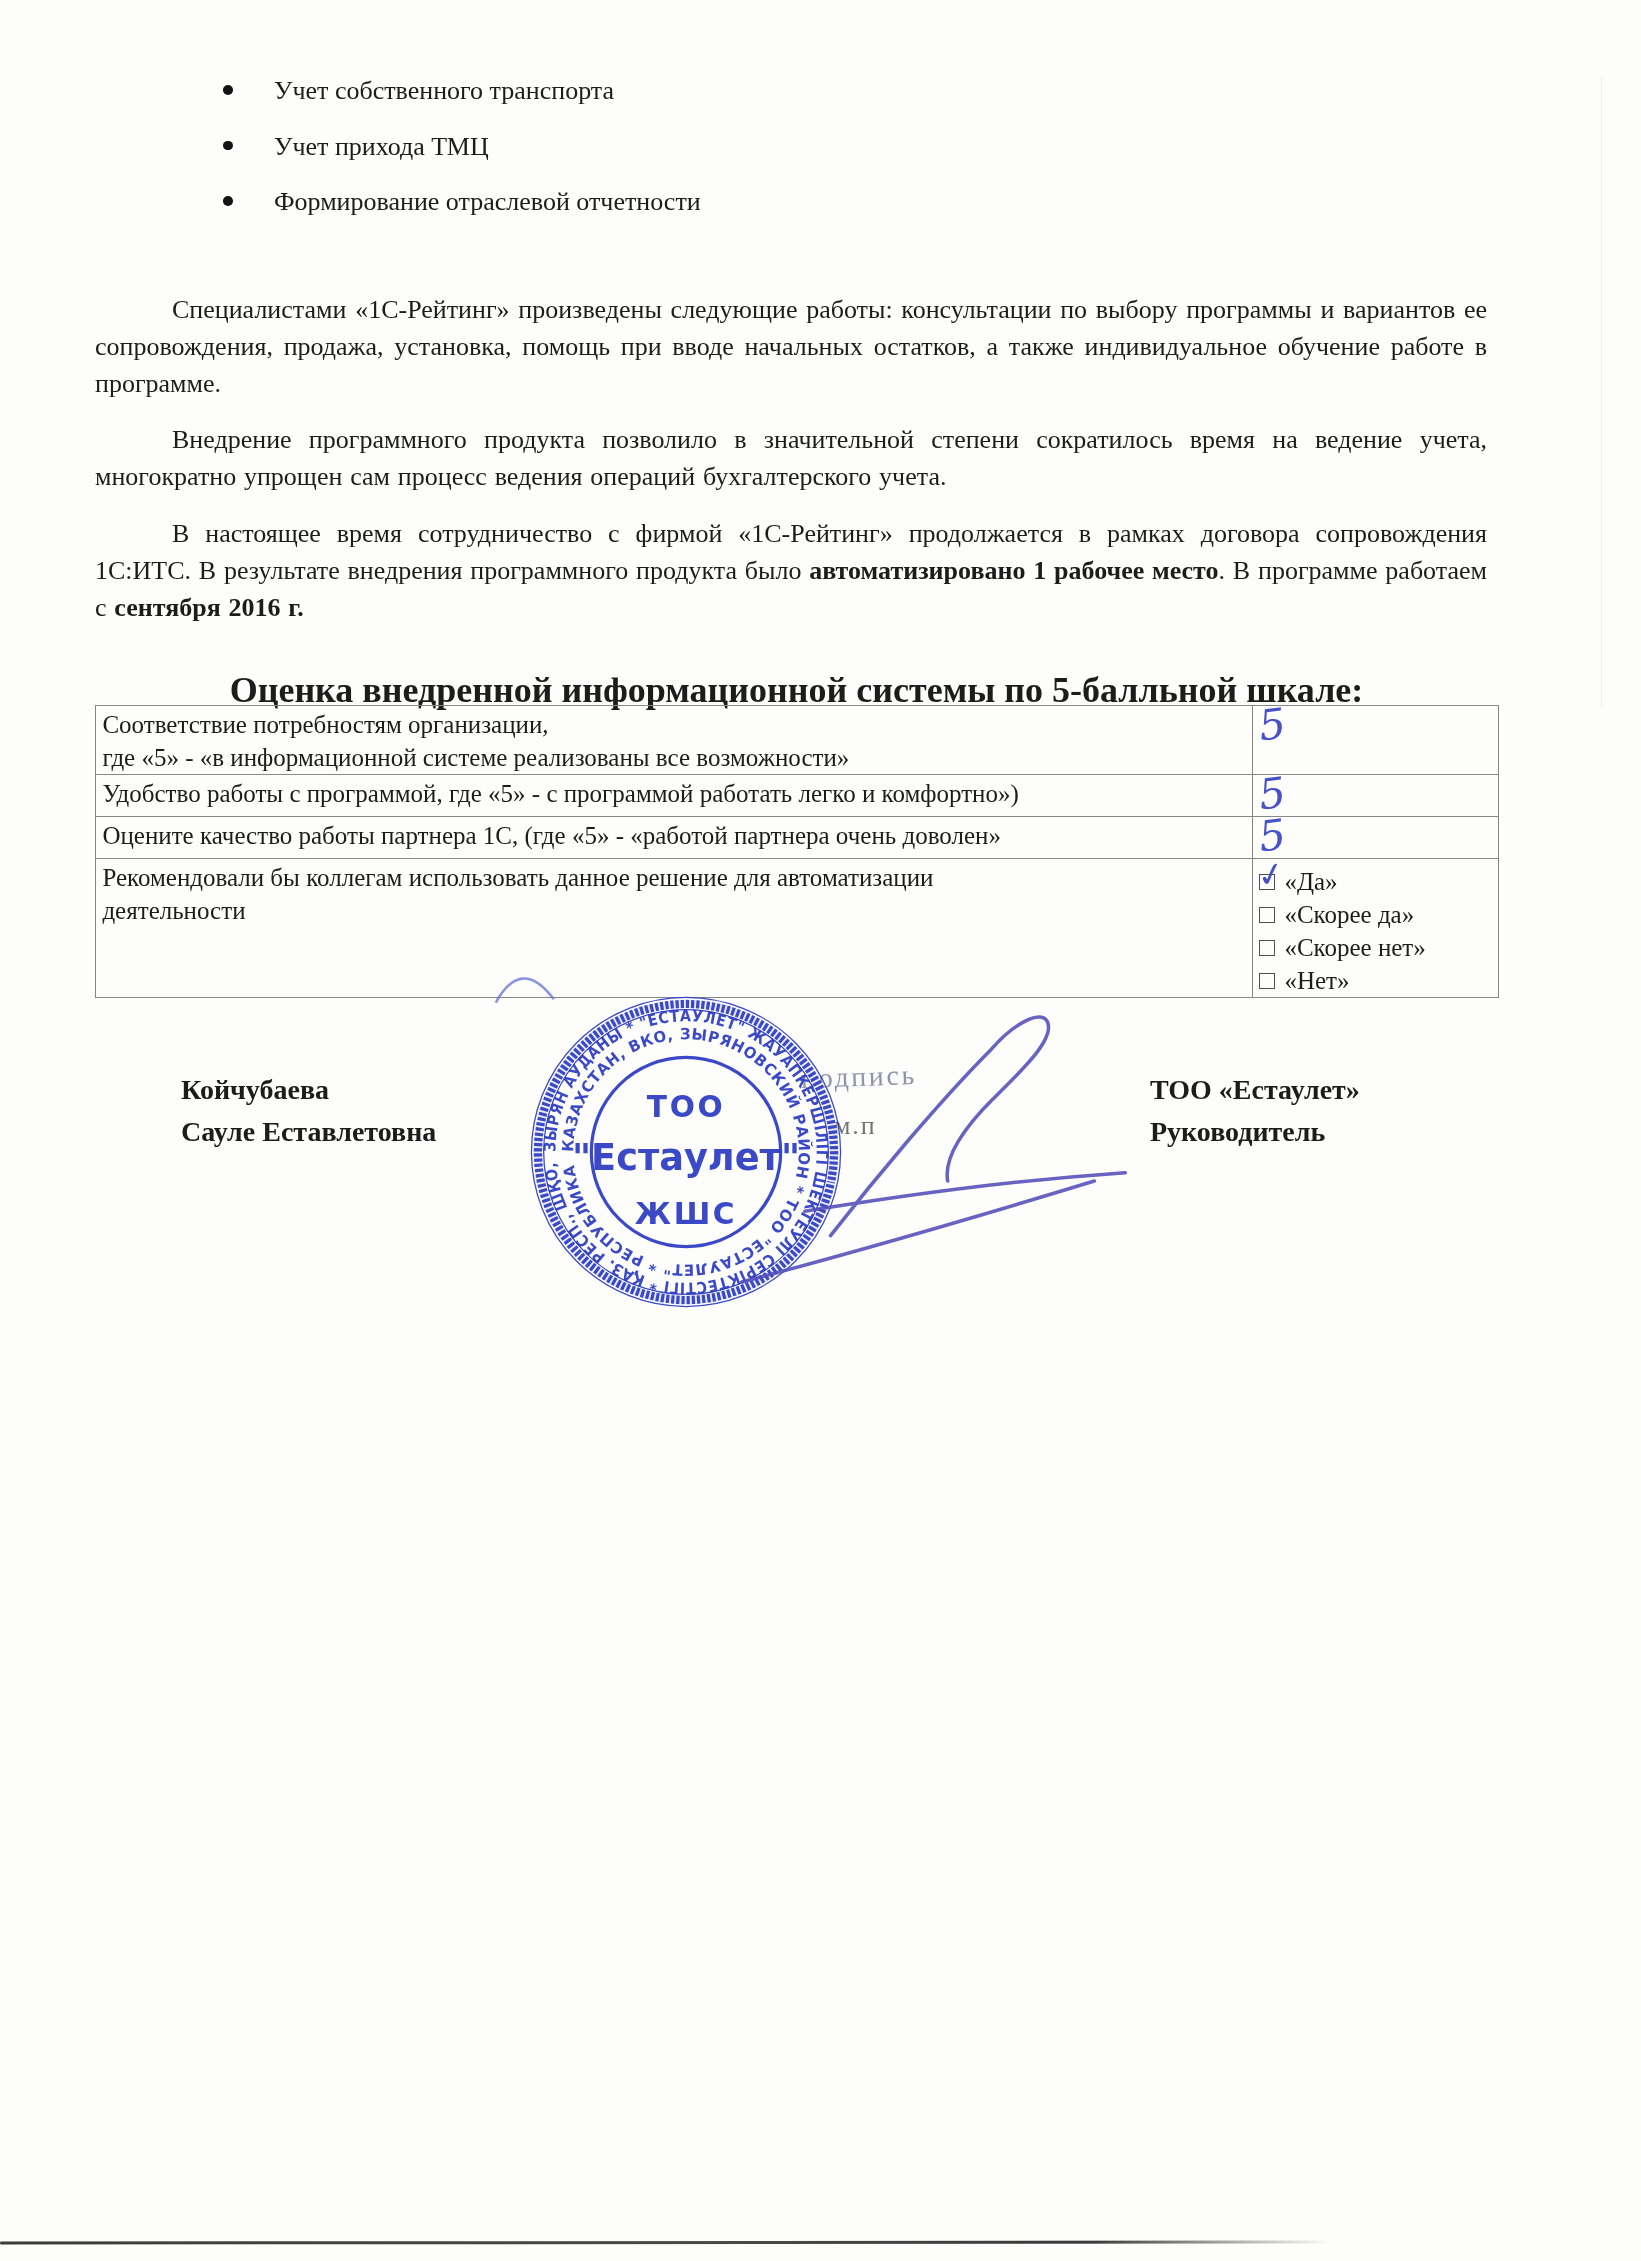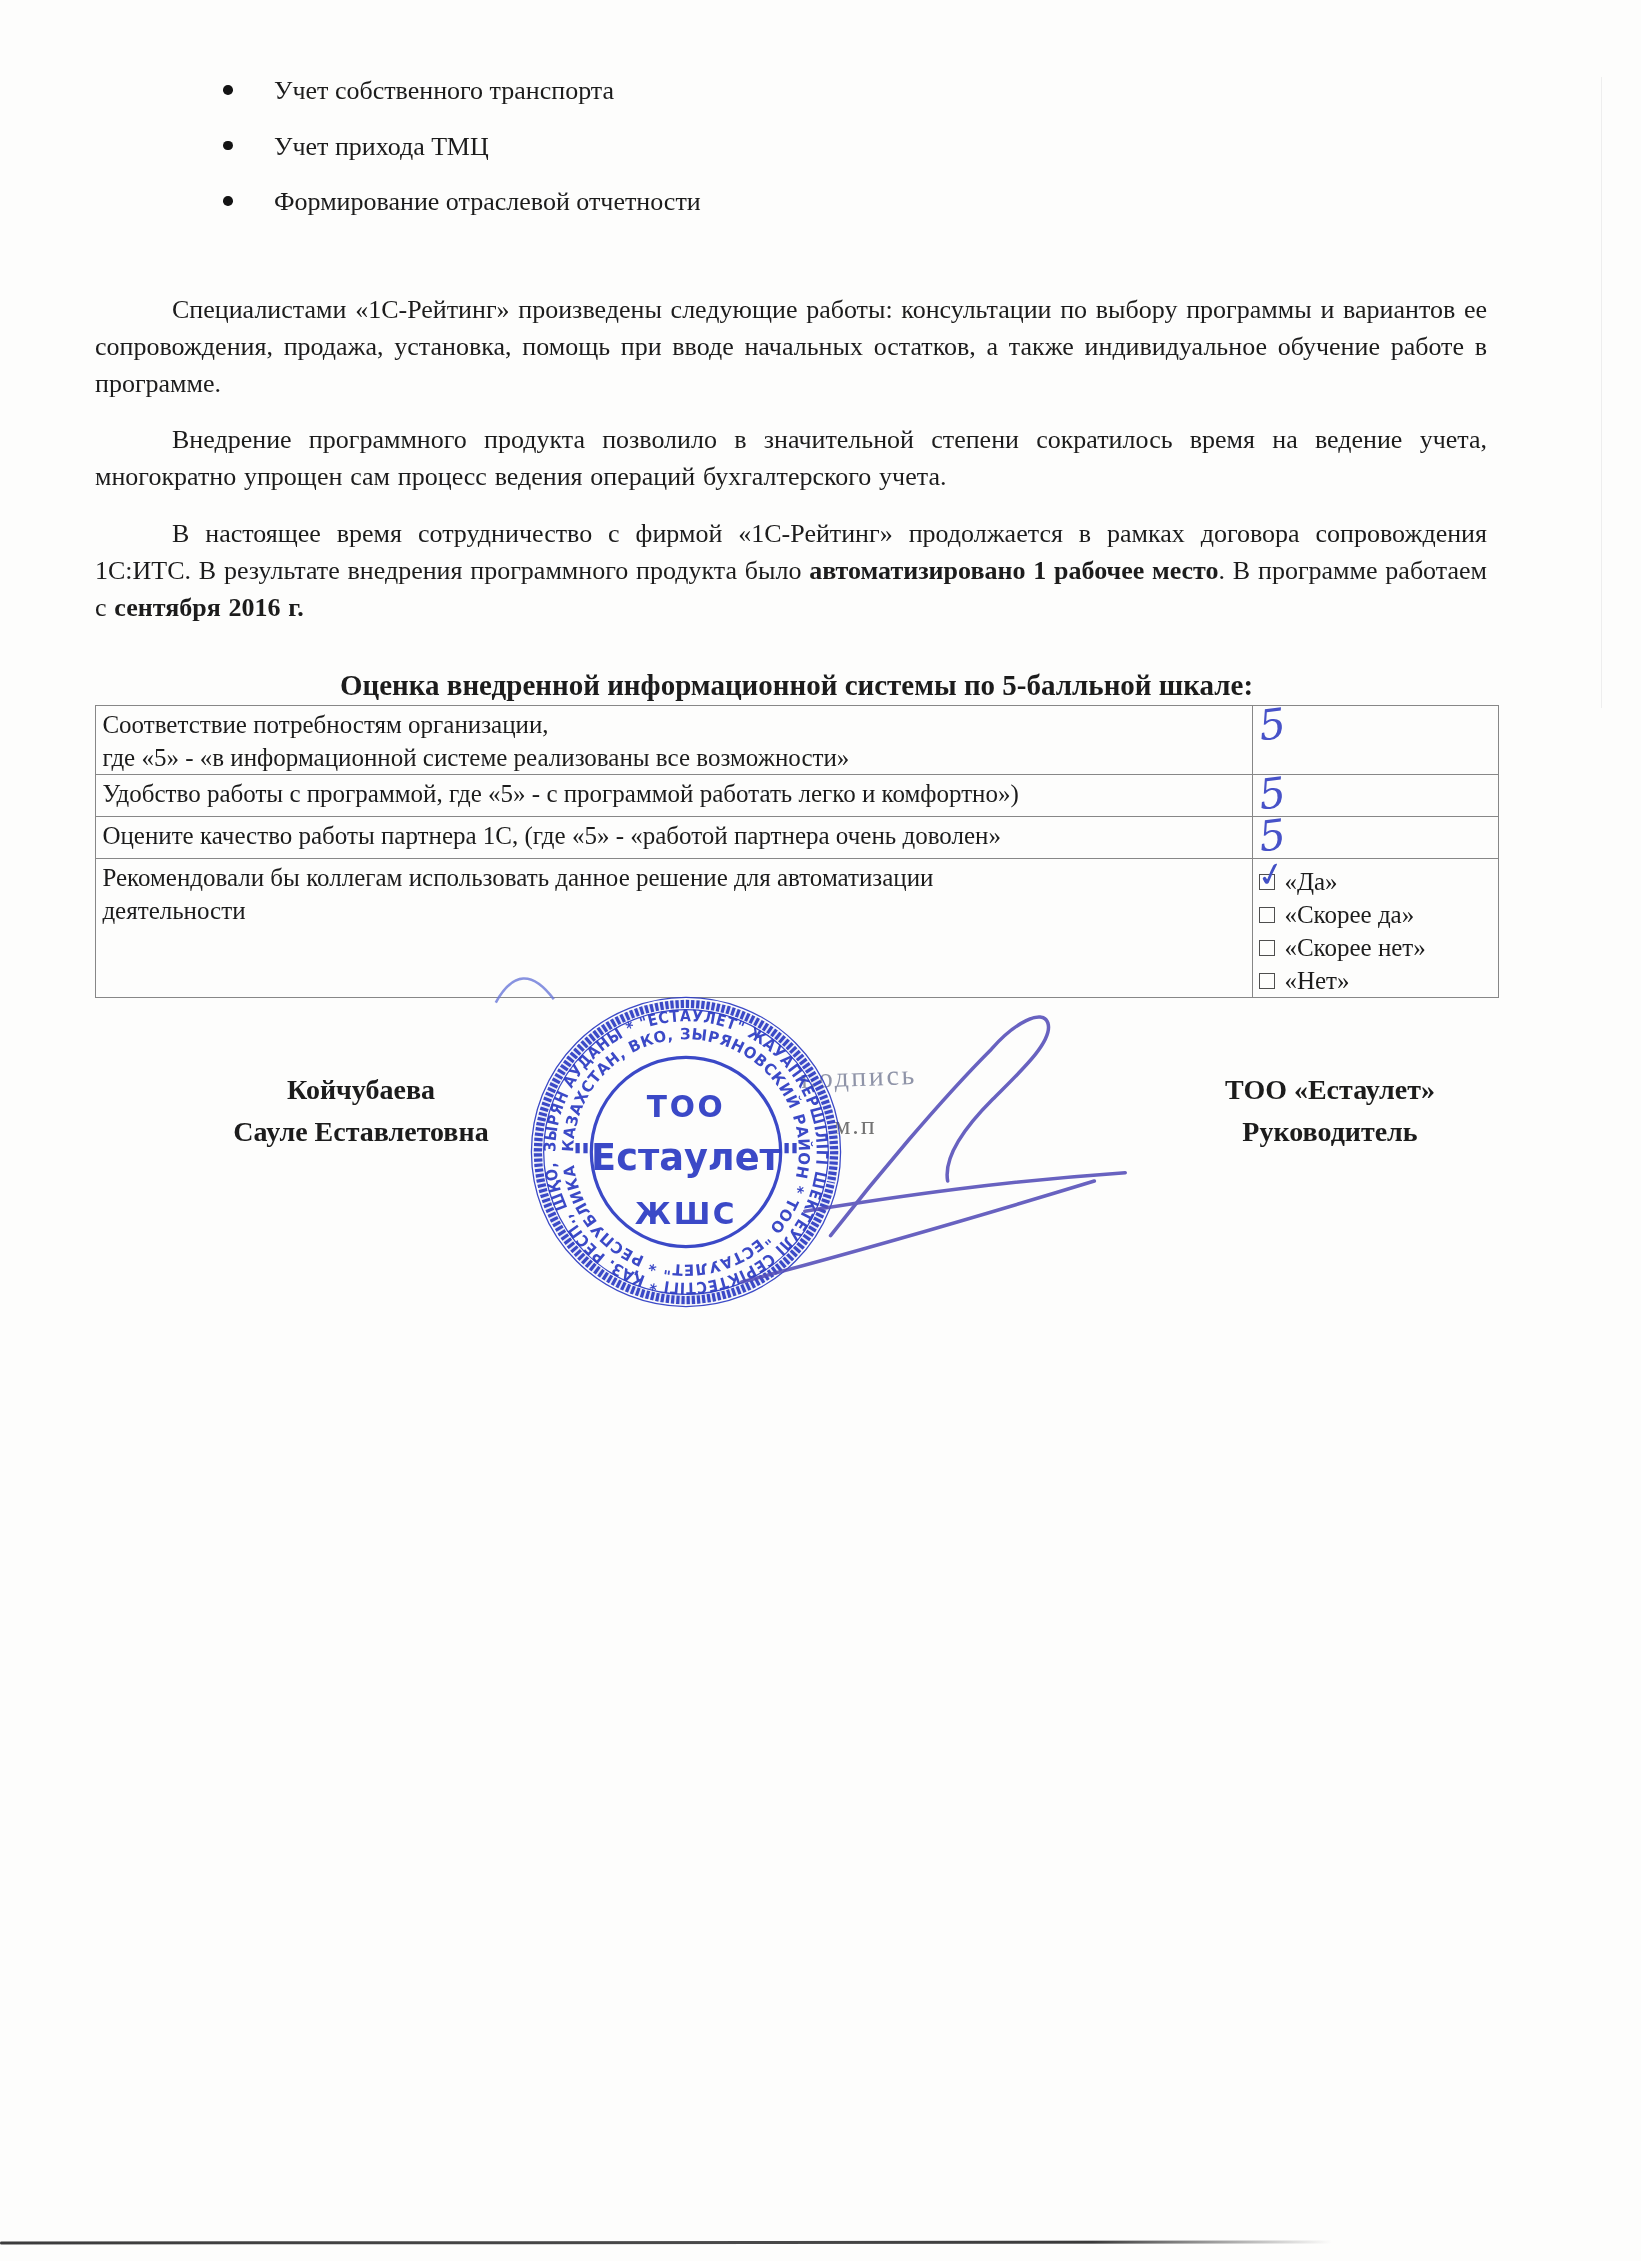--- a/index.html
+++ b/index.html
@@ -51,21 +51,21 @@
   }
   .paras b { font-weight: bold; }
 
   
   .table-title {
     position: absolute;
     left: 95px;
     top: 669px;
     width: 1403px;
     text-align: center;
-    font-size: 29px;
+    font-size: 36px;
     font-weight: bold;
   }
 
   
   table.rating {
     position: absolute;
     left: 95px;
     top: 705px;
     width: 1403px;
     border-collapse: collapse;
@@ -106,21 +106,20 @@
     color: #4250c5;
     transform: rotate(-12deg);
     font-family: "DejaVu Sans", sans-serif;
   }
 
   
   .sign-left, .sign-right {
     position: absolute;
     top: 1069px;
     width: 360px;
-    text-align: center;
     font-size: 28px;
     font-weight: bold;
     line-height: 42px;
   }
   .sign-left  { left: 181px; }
   .sign-right { left: 1150px; }
 
   .sig-label {
     position: absolute;
     left: 801px;

